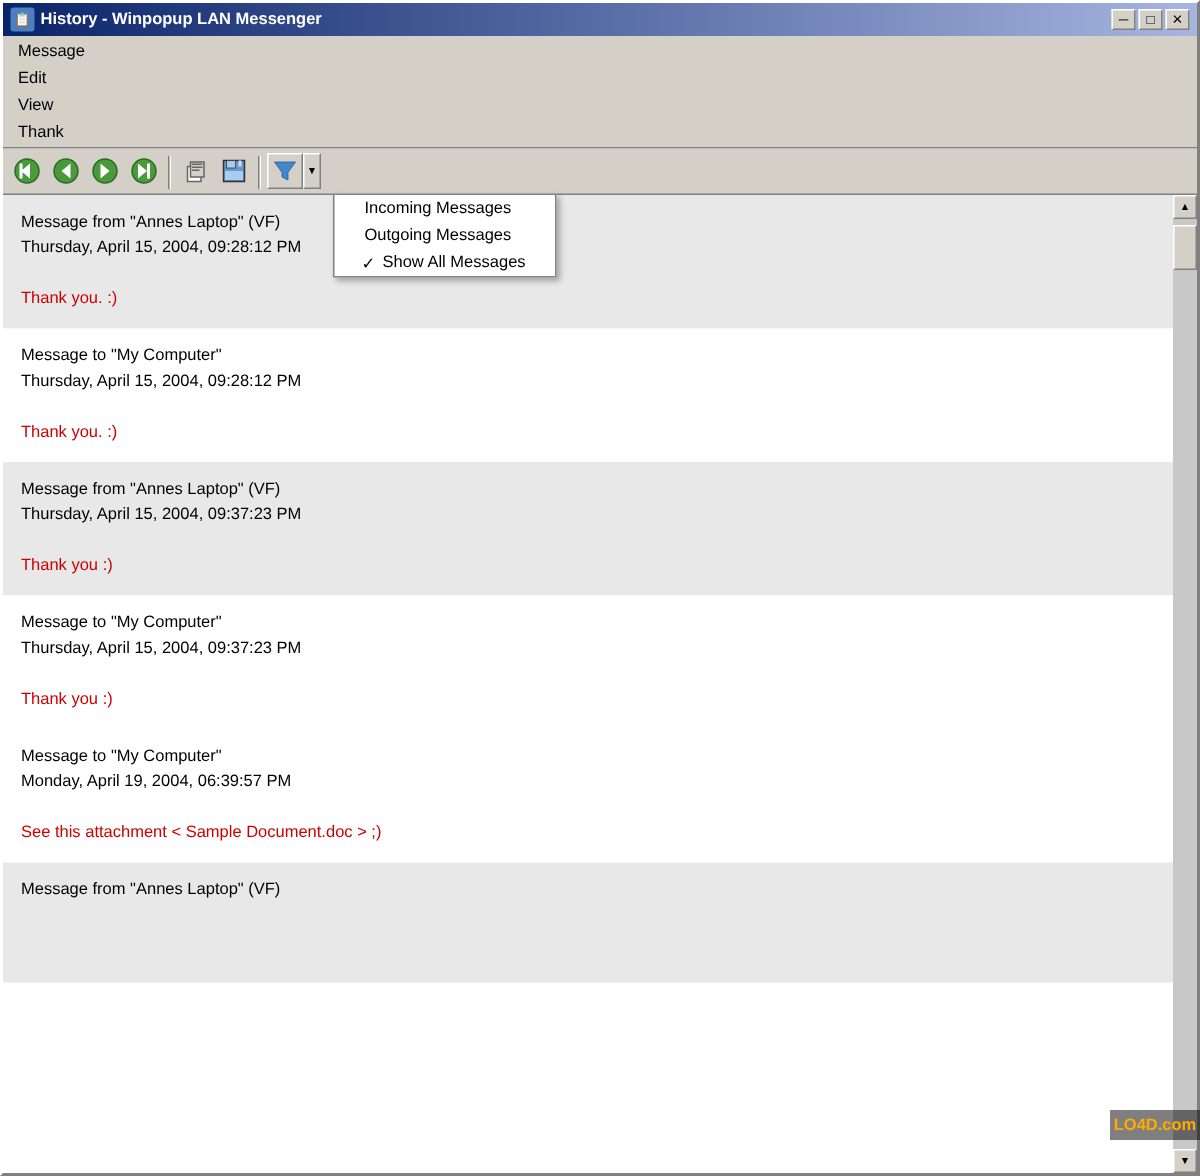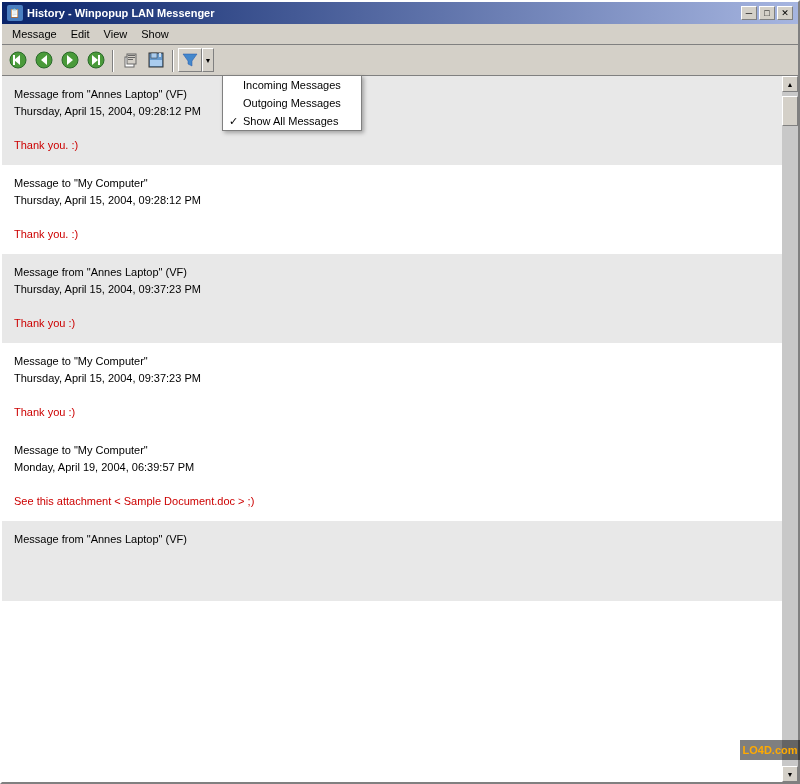--- a/index.html
+++ b/index.html
@@ -73,20 +73,21 @@
     }
 
     
     .menu-bar {
       background: #d4d0c8;
       padding: 2px 4px;
       display: flex;
       gap: 2px;
       border-bottom: 1px solid #808080;
       flex-shrink: 0;
+      flex-direction: column;
     }
     .menu-item {
       padding: 2px 6px;
       cursor: pointer;
       font-size: 11px;
     }
 
     
     .toolbar {
       background: #d4d0c8;
@@ -164,20 +165,21 @@
       color: #000;
       white-space: nowrap;
     }
     .dropdown-menu-item.checked::before {
       content: '✓';
       position: absolute;
       margin-left: -14px;
     }
     .dropdown-menu-item.checked {
       position: relative;
+      margin-left: 12px;
     }
 
     
     .content-area {
       flex: 1;
       display: flex;
       overflow: hidden;
       background: #ffffff;
     }
 
@@ -315,21 +317,21 @@
       <div class="title-btn">─</div>
       <div class="title-btn">□</div>
       <div class="title-btn">✕</div>
     </div>
   </div>
 
   <div class="menu-bar">
     <div class="menu-item">Message</div>
     <div class="menu-item">Edit</div>
     <div class="menu-item">View</div>
-    <div class="menu-item">Show</div>
+    <div class="menu-item">Thank</div>
   </div>
 
   <div class="toolbar">
 
     <div class="toolbar-btn" title="First">
       <svg width="18" height="18" viewBox="0 0 18 18">
         <circle cx="9" cy="9" r="8" fill="#4a9a3a" stroke="#2a6a2a" stroke-width="1"></circle>
         <polygon points="11,4 5,9 11,14" fill="white"></polygon>
         <rect x="4" y="4" width="2" height="10" fill="white"></rect>
       </svg>

